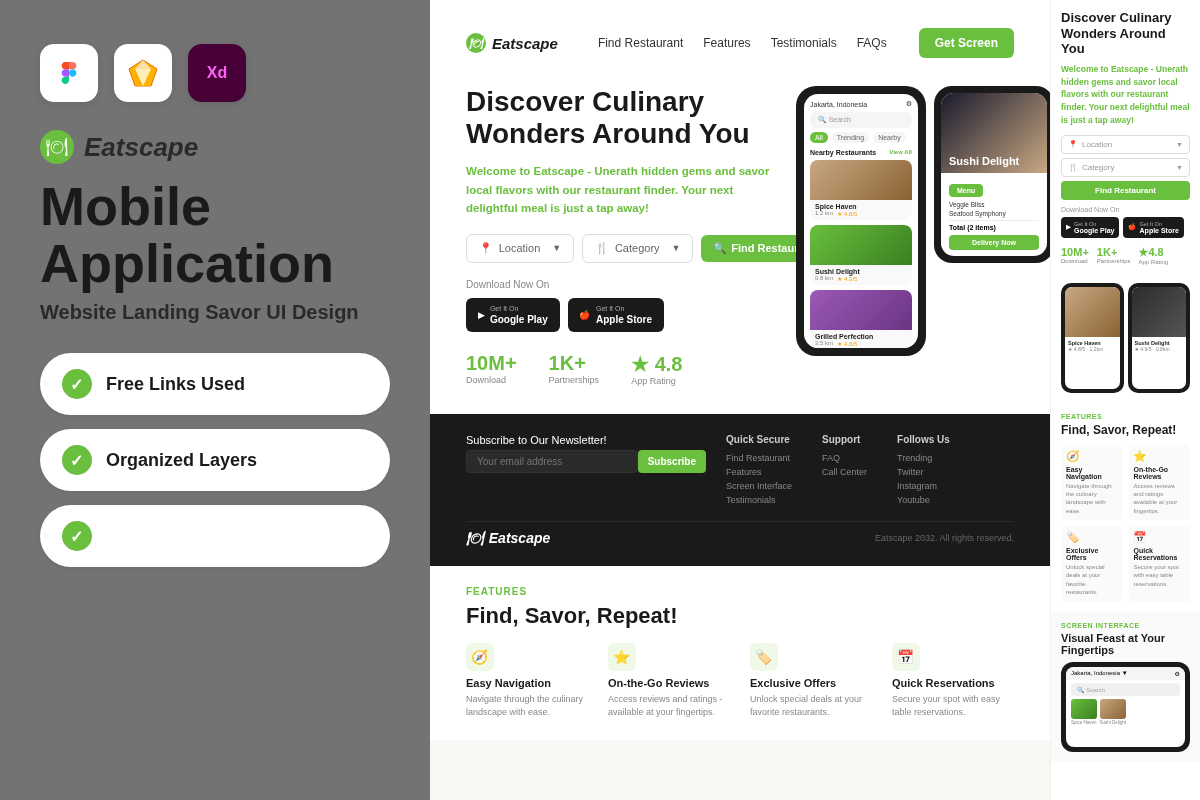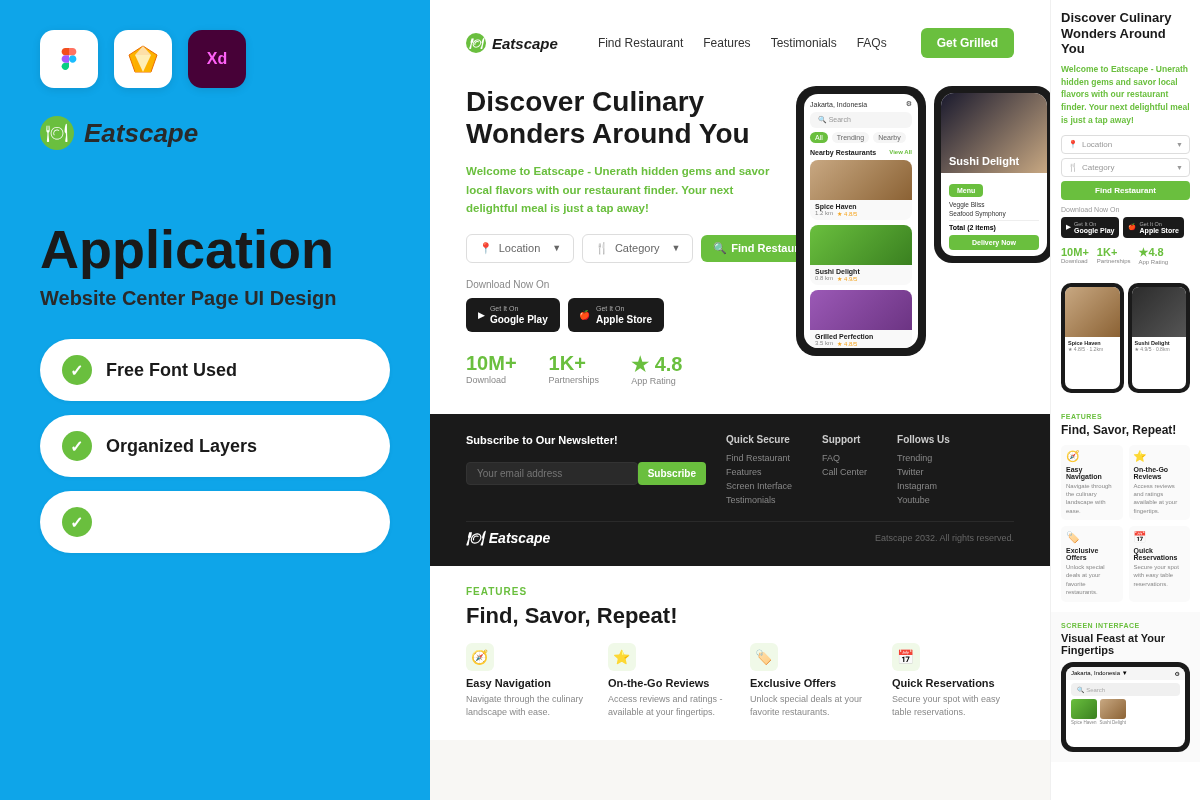--- a/index.html
+++ b/index.html
@@ -9,22 +9,22 @@
       width: 1200px;
       height: 800px;
       overflow: hidden;
       display: flex;
     }
 
     
     .left-panel {
       width: 430px;
       min-width: 430px;
-      background: #0ea5e9;
-      padding: 30px 40px;
+      background: #737373;
+      padding: 44px 40px;
       display: flex;
       flex-direction: column;
       gap: 0;
     }
 
     .tool-icons {
       display: flex;
       gap: 16px;
       margin-bottom: 28px;
     }
@@ -454,23 +454,23 @@
     .footer-inner {
       display: flex;
       gap: 20px;
       align-items: flex-start;
     }
     .footer-newsletter {
       flex: 0 0 240px;
     }
     .newsletter-title {
       font-size: 11px;
-      font-weight: 700;
-      color: white;
-      margin-bottom: 16px;
+      font-weight: 400;
+      color: white;
+      margin-bottom: 4px;
     }
     .newsletter-form {
       display: flex;
     }
     .newsletter-input {
       flex: 1;
       background: #2a2a2a;
       border: 1px solid #333;
       border-radius: 4px;
       padding: 5px 10px;
@@ -839,30 +839,30 @@
       <span style="color:#FF61F6; font-weight:900; font-size:16px;">Xd</span>
     </div>
   </div>
 
   <div class="brand-logo">
     <div class="brand-logo-icon">🍽</div>
     <span class="brand-logo-text">Eatscape</span>
   </div>
 
   <div class="main-title">
-    <br>
+    <span>Mobile</span><br>
     <span>Application</span>
   </div>
 
-  <div class="subtitle">Website Center Page UI Design</div>
+  <div class="subtitle">Website Landing Savor UI Design</div>
 
   <div class="feature-badges">
     <div class="feature-badge">
       <div class="check-icon">✓</div>
-      <span>Free Font Used</span>
+      <span>Free Links Used</span>
     </div>
     <div class="feature-badge">
       <div class="check-icon">✓</div>
       <span>Organized Layers</span>
     </div>
     <div class="feature-badge">
       <div class="check-icon">✓</div>
     </div>
   </div>
 
@@ -876,21 +876,21 @@
       <div class="nav-logo">
         <div class="nav-logo-icon">🍽</div>
         <span>Eatscape</span>
       </div>
       <div class="nav-links">
         <span class="nav-link">Find Restaurant</span>
         <span class="nav-link">Features</span>
         <span class="nav-link">Testimonials</span>
         <span class="nav-link">FAQs</span>
       </div>
-      <button class="nav-cta">Get Grilled</button>
+      <button class="nav-cta">Get Screen</button>
     </div>
 
     <div class="hero-content">
       <div class="hero-text">
         <h1 class="hero-title">Discover Culinary Wonders Around You</h1>
         <p class="hero-desc">
           <span>Welcome to </span><span style="color:#6abf3e;font-weight:600;">Eatscape</span><span> - Unerath hidden gems and savor local flavors with our restaurant finder. Your next delightful meal is just a tap away!</span>
         </p>
 
         <div class="search-bar">

